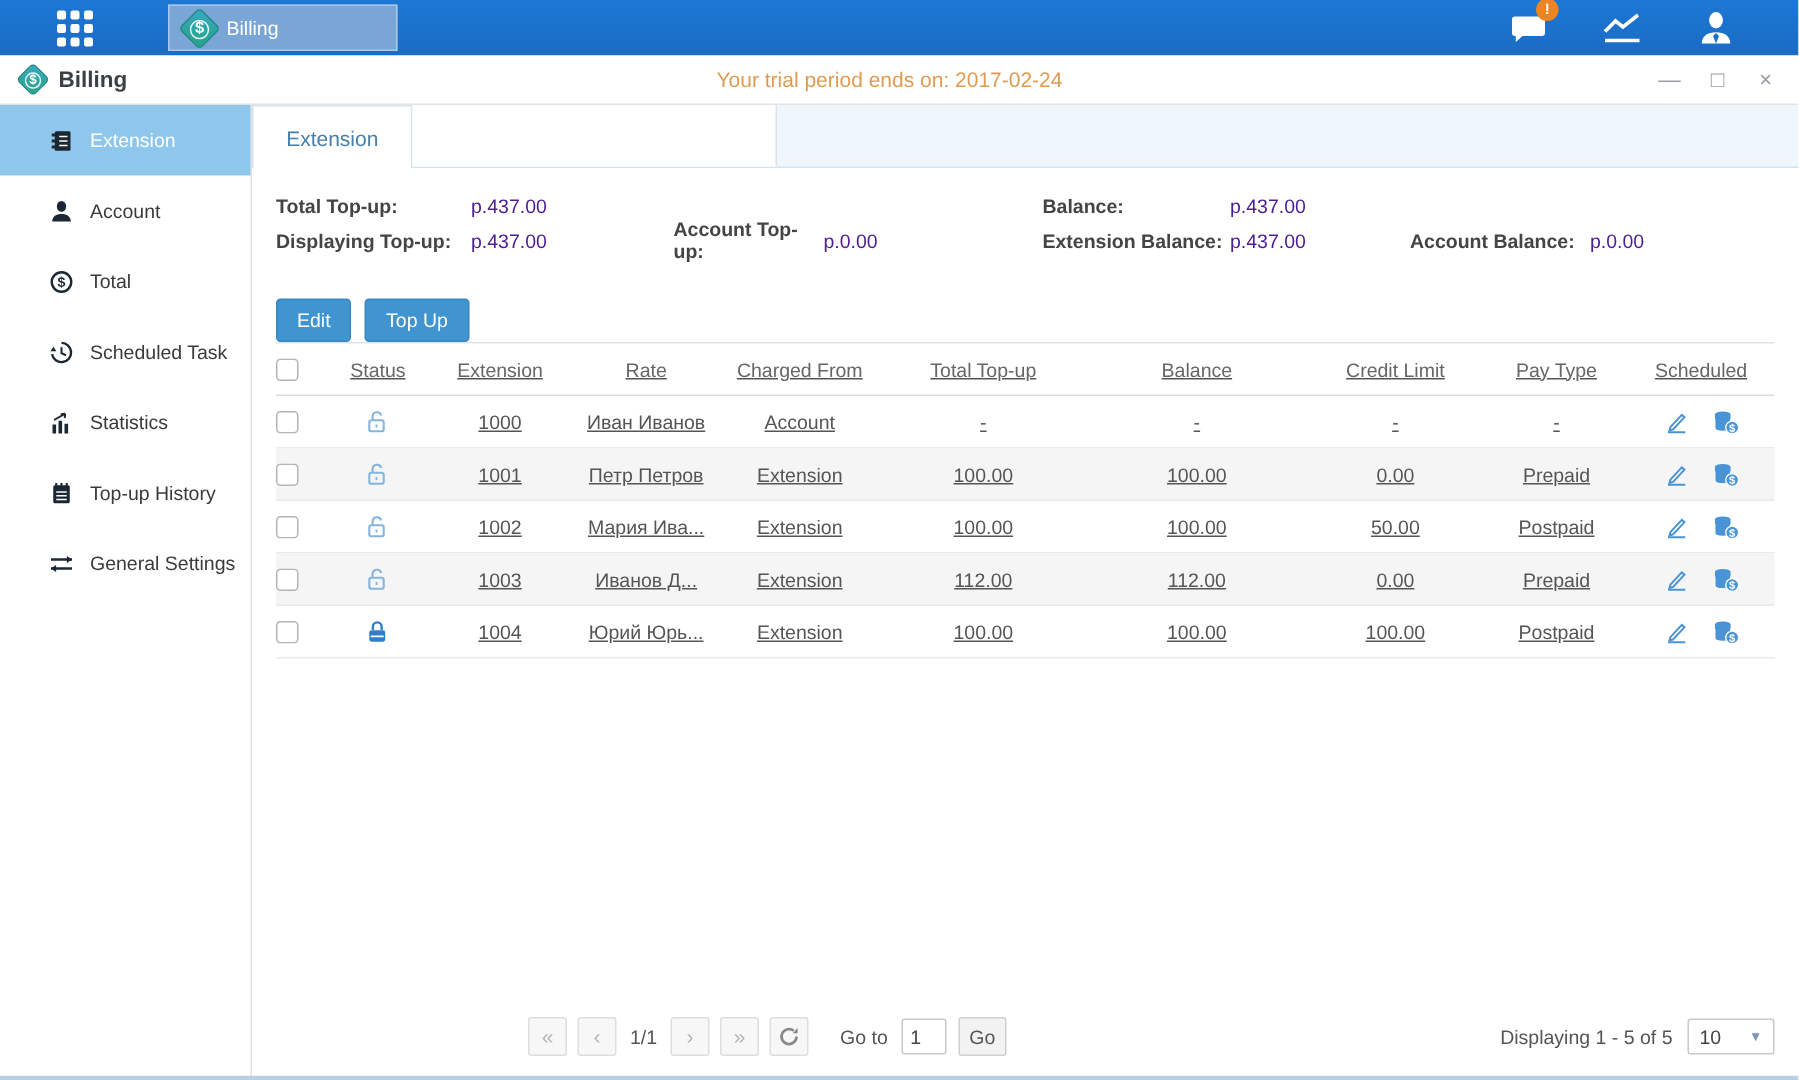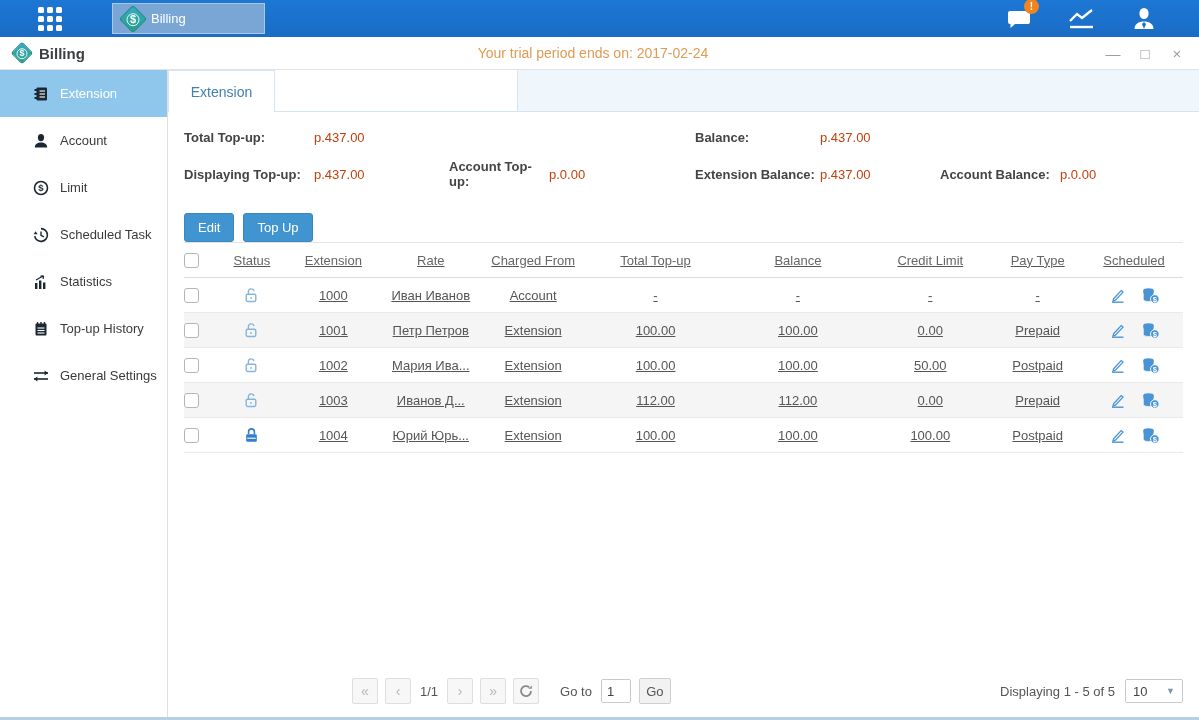--- a/index.html
+++ b/index.html
@@ -47,23 +47,23 @@
   
   .main { position:absolute; top:70px; left:168px; right:0; bottom:0; background:#fff; }
   .tabstrip { height:42px; background:#f0f7fc; border-bottom:1px solid #d5e4ef; display:flex; }
   .tab { width:107px; background:#fff; border:1px solid #d5e4ef; border-bottom:none; margin-bottom:-1px;
     display:flex; align-items:center; justify-content:center; font-size:14px; color:#447fad; cursor:pointer; }
   .tab-spacer { width:243px; background:#fff; border-right:1px solid #d5e4ef; }
 
   .content { padding:0 16px; }
   .summary { margin-top:18px; display:grid;
     grid-template-columns:130px 135px 100px 146px 125px 120px 120px auto;
-    row-gap:14px; font-size:13px; align-items:center; }
+    font-size:13px; align-items:center; }
   .sum-label { font-weight:bold; color:#444; }
-  .sum-value { color:#c2410c; }
+  .sum-value { color:#4c1d95; }
 
   .btn-row { margin-top:24px; display:flex; gap:9px; }
   .btn-blue { height:29px; padding:0 13px; background:#4095d0; border:1px solid #3a87c0; border-radius:3px;
     color:#fff; font-size:13px; font-family:inherit; cursor:pointer; }
 
   
   .tbl { font-size:13px; color:#555;text-decoration:underline; }
   .tr { display:flex; align-items:center; height:35px; }
   .tr.head { height:36px; border-top:1px solid #e4e4e4; border-bottom:1px solid #dcdcdc; color:#666; }
   .tr.body { border-bottom:1px solid #eceae6; }
@@ -175,21 +175,21 @@
         <ellipse cx="8" cy="4.6" rx="3.1" ry="3.6" fill="#1b2733"></ellipse>
         <path d="M1.8 14.6 c0-3.4 2.7-5 6.2-5 s6.2 1.6 6.2 5 z" fill="#1b2733"></path>
       </svg>
       <span>Account</span>
     </div>
     <div class="side-item">
       <svg width="16" height="16" viewBox="0 0 16 16">
         <circle cx="8" cy="8" r="6.5" fill="none" stroke="#1b2733" stroke-width="1.6"></circle>
         <text x="8" y="11.3" text-anchor="middle" font-size="9.5" font-weight="bold" fill="#1b2733" font-family="Liberation Sans, sans-serif">$</text>
       </svg>
-      <span>Limit</span>
+      <span>Total</span>
     </div>
     <div class="side-item">
       <svg width="16" height="16" viewBox="0 0 16 16">
         <path d="M8 1.6 a6.4 6.4 0 1 1 -6.3 7.5" fill="none" stroke="#1b2733" stroke-width="1.6"></path>
         <path d="M0.6 7.2 l2 -3 2 3 z" fill="#1b2733"></path>
         <polyline points="8,4.5 8,8.4 11,9.8" fill="none" stroke="#1b2733" stroke-width="1.4"></polyline>
       </svg>
       <span>Scheduled Task</span>
     </div>
     <div class="side-item">

